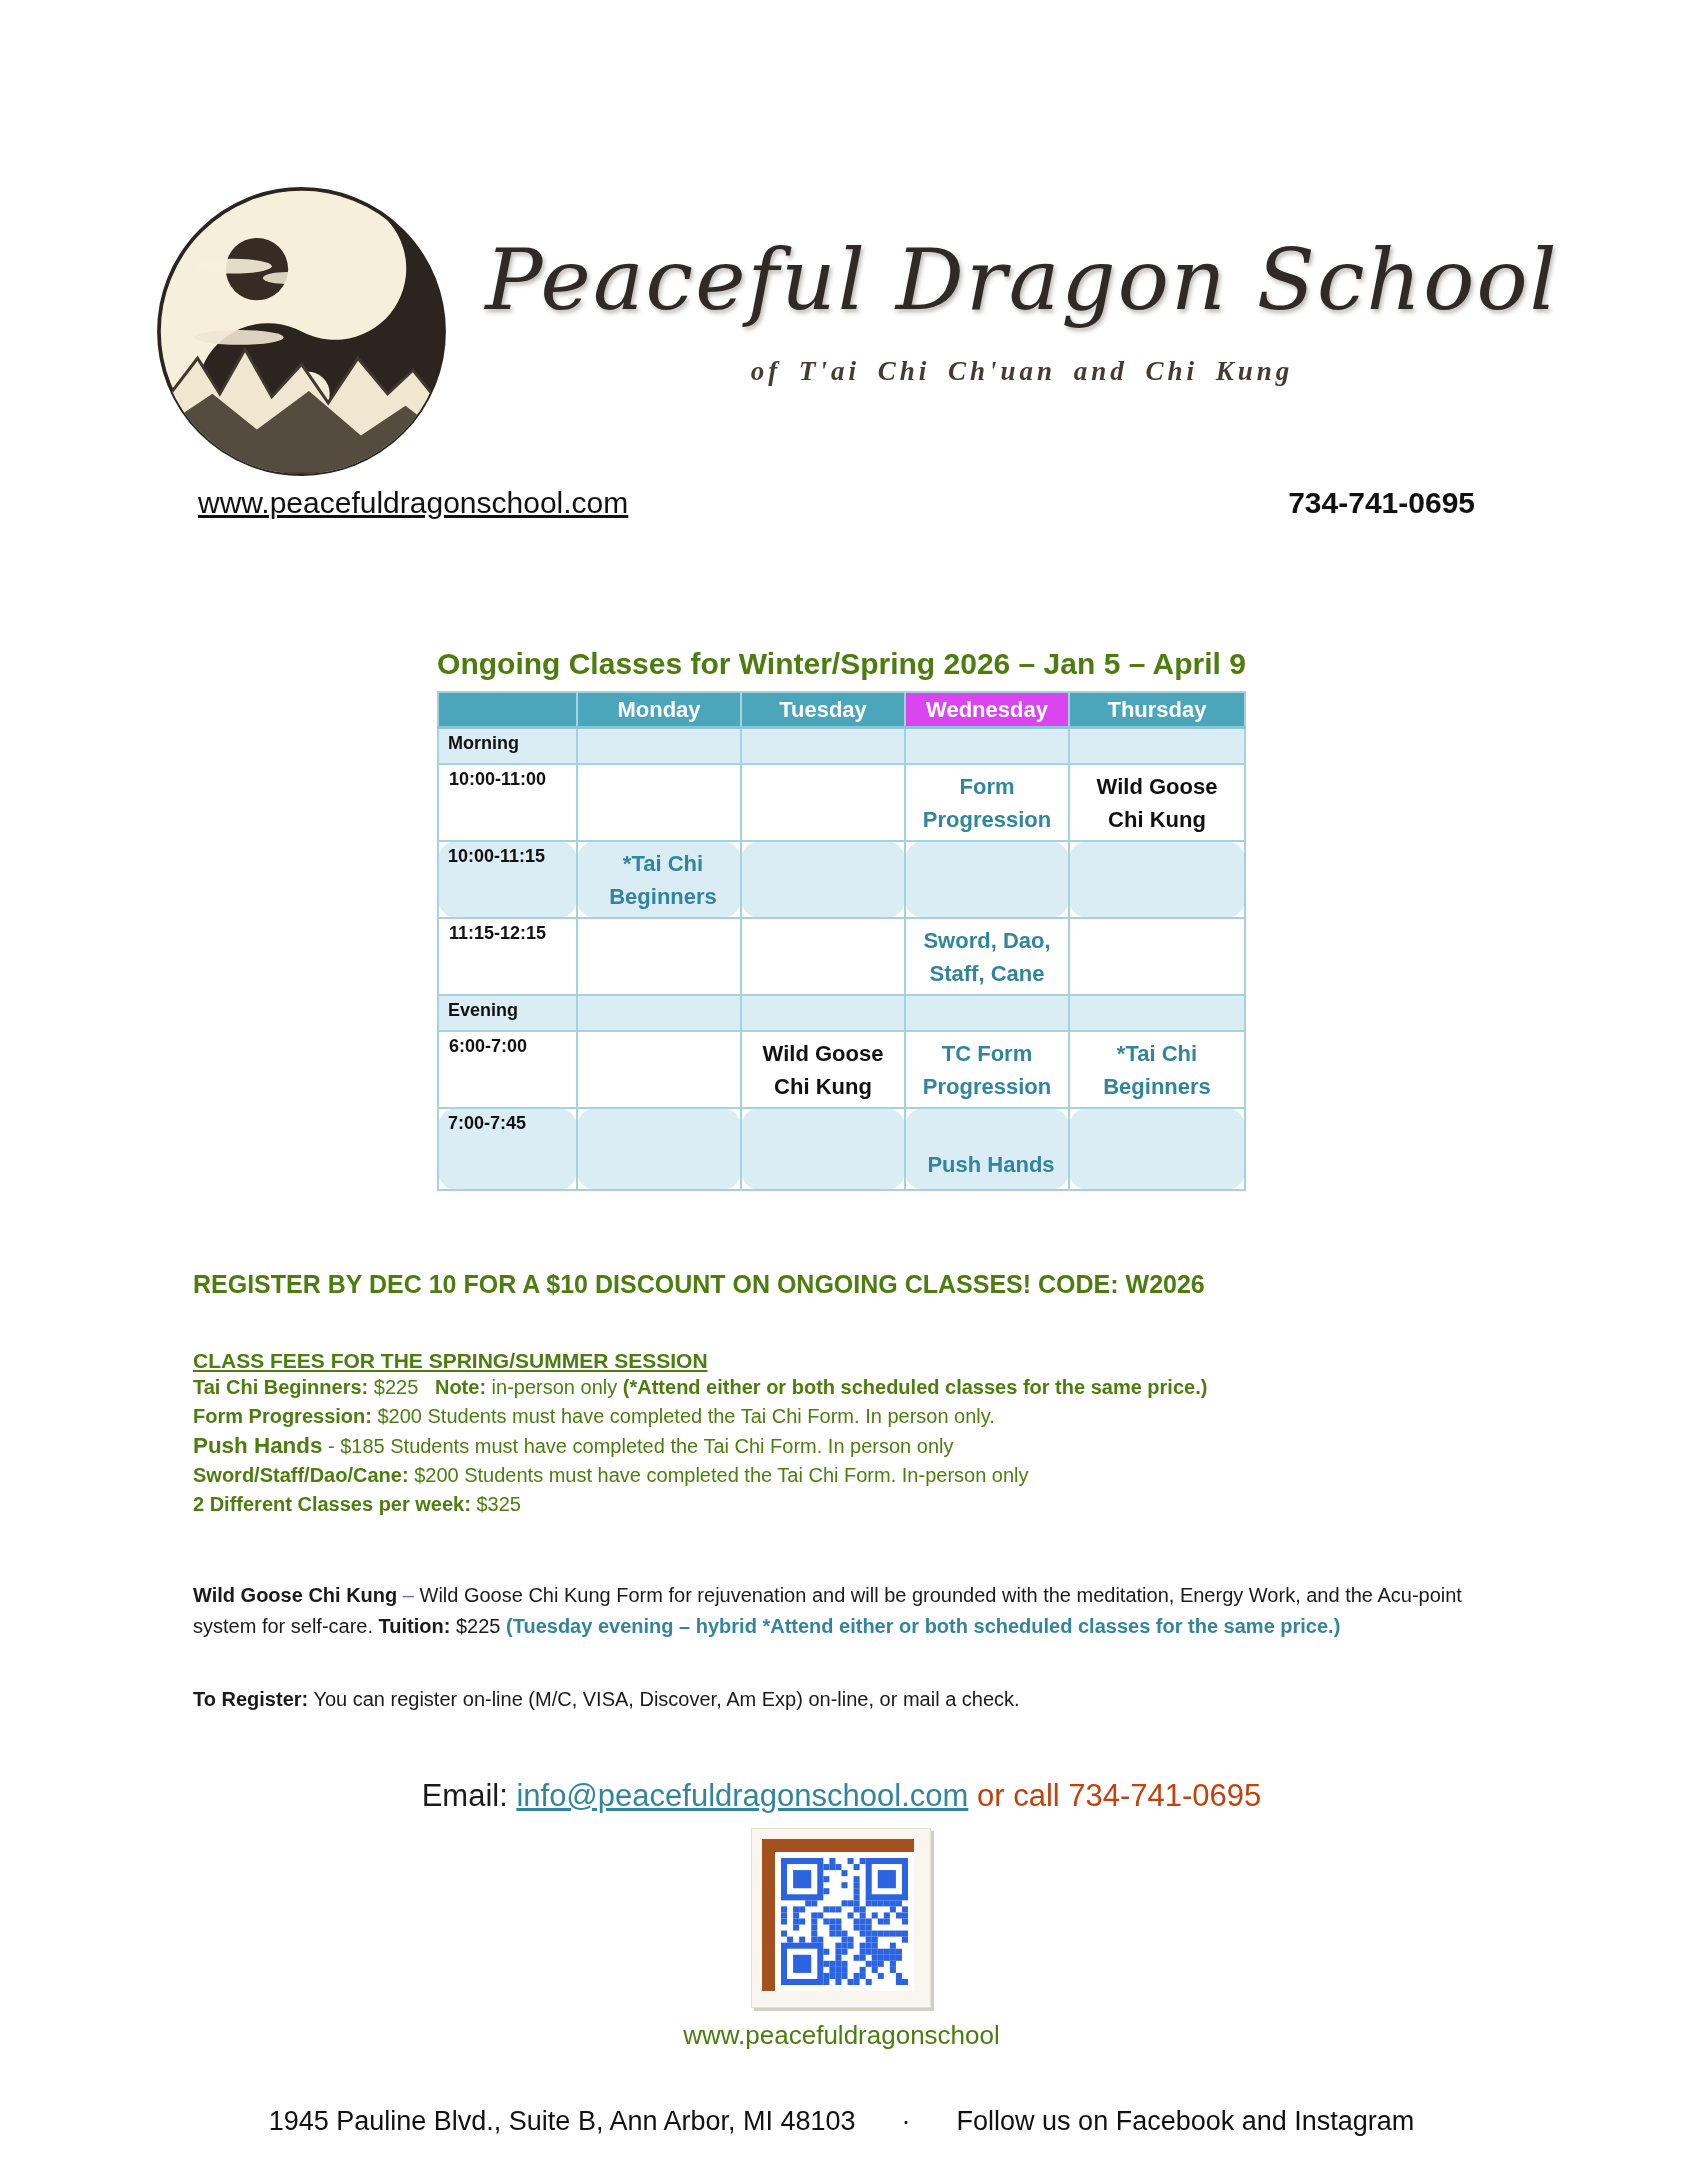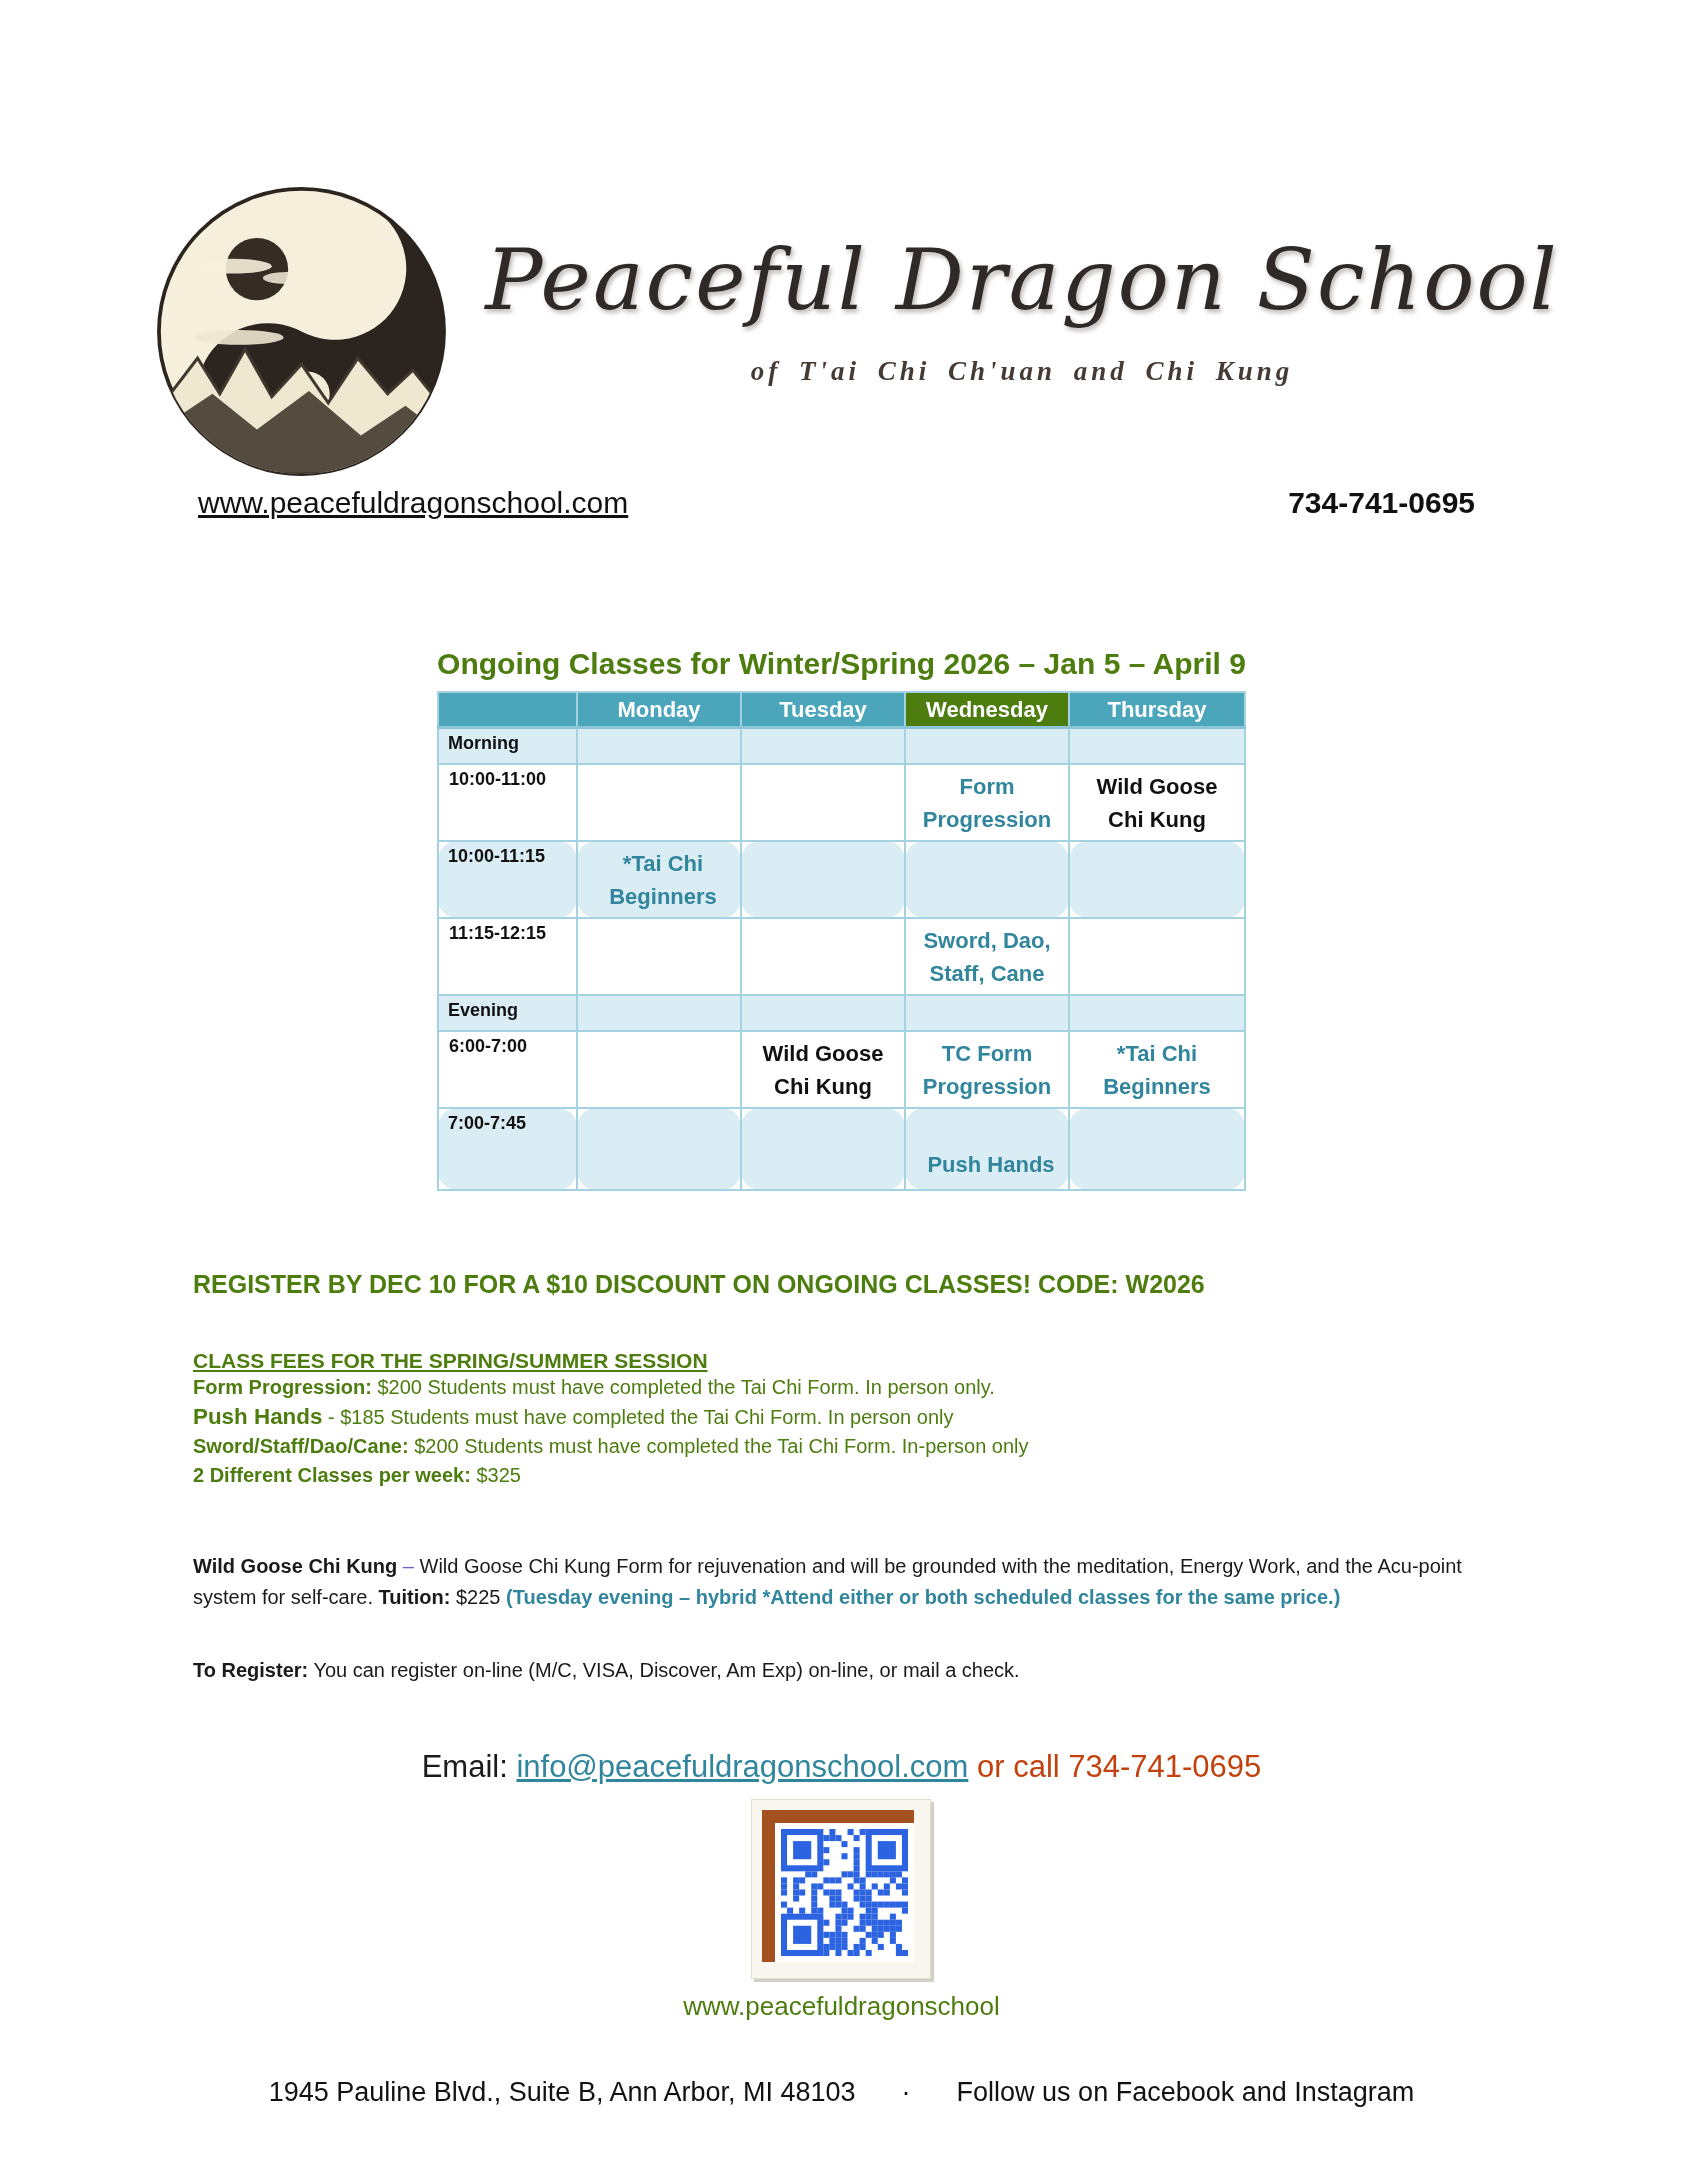--- a/index.html
+++ b/index.html
@@ -111,21 +111,21 @@
       <col class="c-mon">
       <col class="c-tue">
       <col class="c-wed">
       <col class="c-thu">
   </colgroup>
   <thead>
       <tr>
         <th style="background: rgb(75, 166, 188);"></th>
         <th style="background: rgb(75, 166, 188);">Monday</th>
         <th style="background: rgb(75, 166, 188);">Tuesday</th>
-        <th style="background: #4d7c0f;">Wednesday</th>
+        <th style="background: #d946ef;">Wednesday</th>
         <th style="background: rgb(75, 166, 188);">Thursday</th>
       </tr>
     </thead>
   <tbody>
       <tr class="section shaded">
         <td class="time">Morning</td>
         <td class="slot"></td>
         <td class="slot"></td>
         <td class="slot"></td>
         <td class="slot"></td>
@@ -179,20 +179,21 @@
         <td class="slot bottom" style="color: rgb(49, 133, 156);">Push Hands</td>
         <td class="slot"></td>
       </tr>
     </tbody>
 </table>
 
 <div class="register-banner teal">REGISTER BY DEC 10 FOR A $10 DISCOUNT ON ONGOING CLASSES! CODE: W2026</div>
 
 <div class="fees">
   <div class="fees-heading teal">CLASS FEES FOR THE SPRING/SUMMER SESSION</div>
+  <div class="fee-line teal"><span style="font-weight: 700;">Tai Chi Beginners:</span><span> $225   </span><span style="font-weight: 700;">Note:</span><span> in-person only </span><span style="font-weight: 700;">(*Attend either or both scheduled classes for the same price.)</span></div>
   <div class="fee-line teal"><span style="font-weight: 700;">Form Progression:</span><span> $200 Students must have completed the Tai Chi Form. In person only.</span></div>
   <div class="fee-line teal"><span style="font-weight: 700; font-size: 1.12em;">Push Hands</span><span> - $185 Students must have completed the Tai Chi Form. In person only</span></div>
   <div class="fee-line teal"><span style="font-weight: 700;">Sword/Staff/Dao/Cane:</span><span> $200 Students must have completed the Tai Chi Form. In-person only</span></div>
   <div class="fee-line teal"><span style="font-weight: 700;">2 Different Classes per week:</span><span> $325</span></div>
 </div>
 
 <div class="para wild-goose"><span style="font-weight: 700; color: rgb(26, 26, 26);">Wild Goose Chi Kung </span><span style="color: rgb(124, 91, 199);">– </span><span style="color: rgb(26, 26, 26);">Wild Goose Chi Kung Form for rejuvenation and will be grounded with the meditation, Energy Work, and the Acu-point system for self-care. </span><span style="font-weight: 700; color: rgb(26, 26, 26);">Tuition:</span><span style="color: rgb(26, 26, 26);"> $225  </span><span style="font-weight: 700; color: rgb(49, 133, 156);">(Tuesday evening – hybrid *Attend either or both scheduled classes for the same price.)</span></div>
 
 <div class="para to-register"><span style="font-weight: 700; color: rgb(26, 26, 26);">To Register:</span><span style="color: rgb(26, 26, 26);"> You can register on-line (M/C, VISA, Discover, Am Exp) on-line, or mail a check.</span></div>
 

